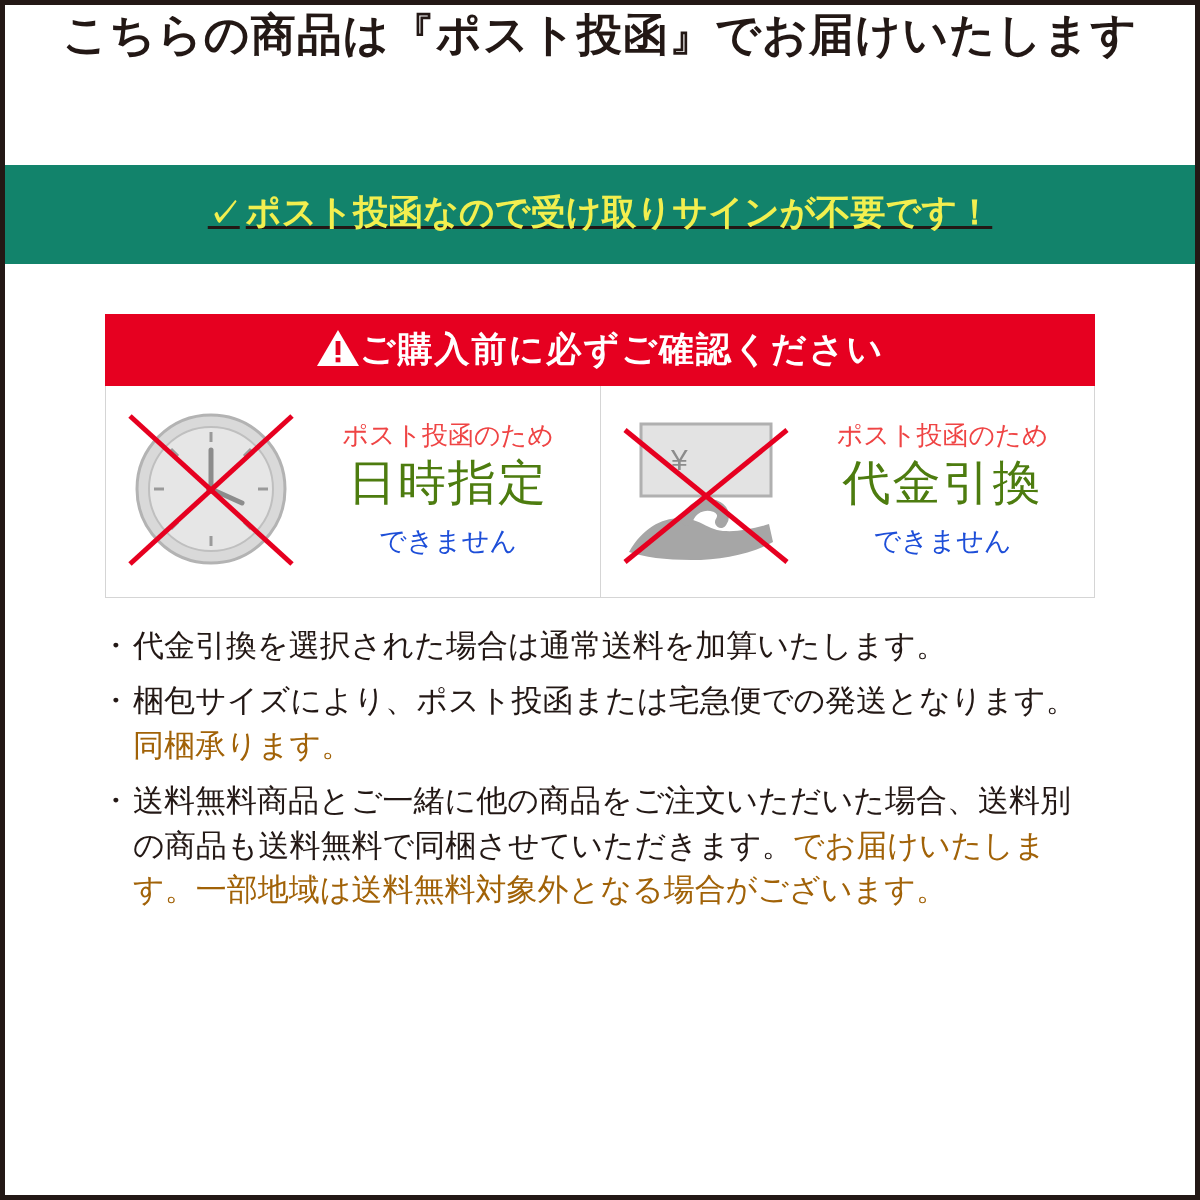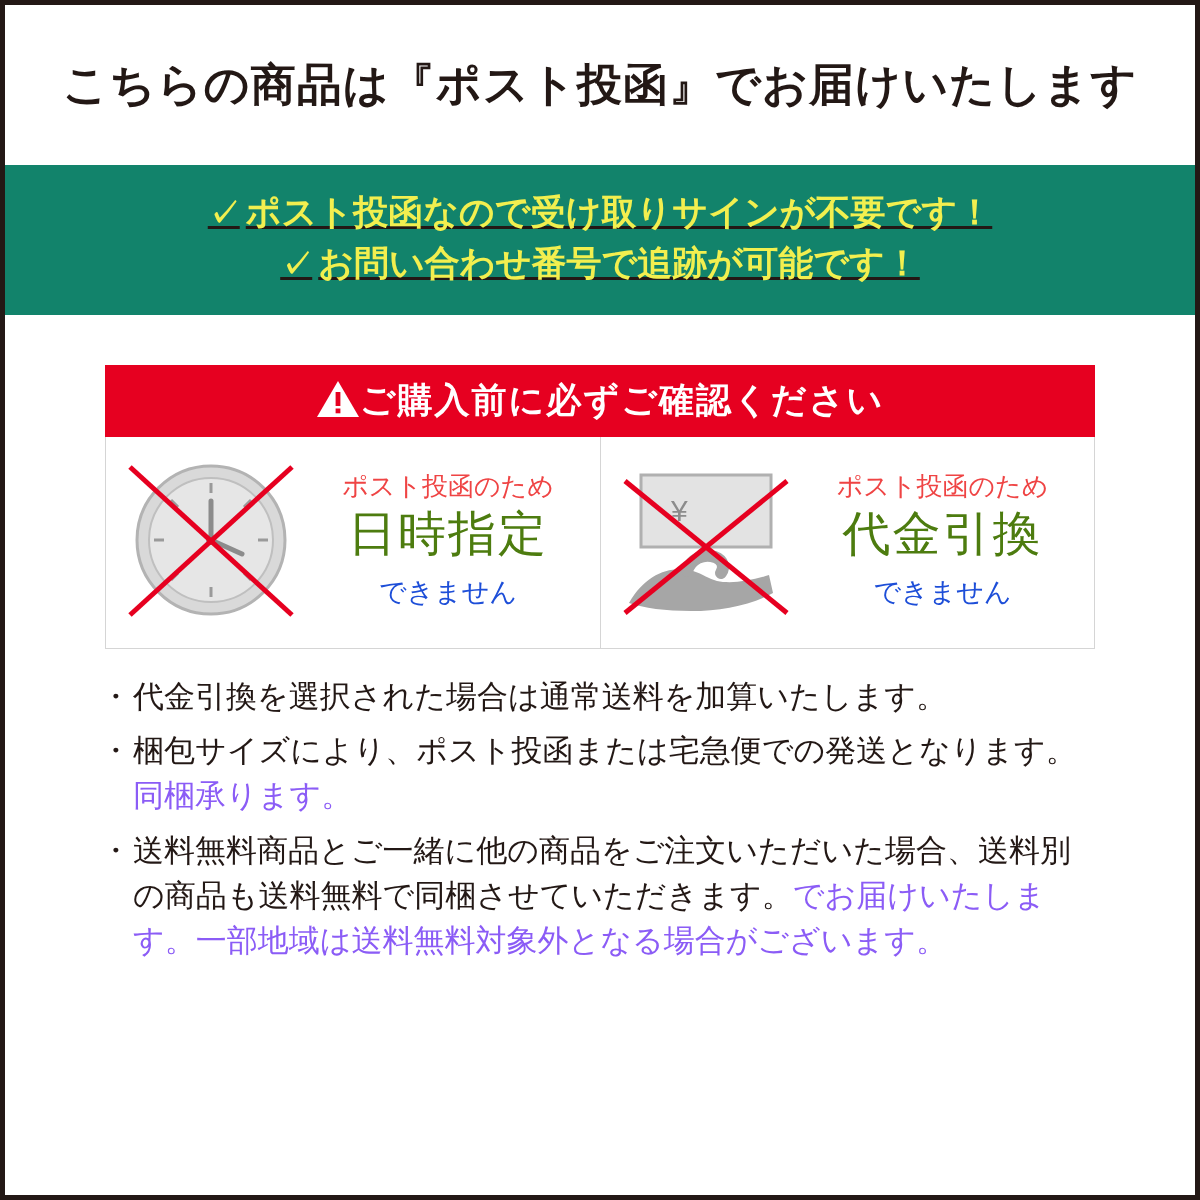--- a/index.html
+++ b/index.html
@@ -20,21 +20,21 @@
     height: 1200px;
     box-sizing: border-box;
     border: 5px solid #231815;
     background: #ffffff;
   }
 
   
   .header {
     height: 160px;
     display: flex;
-    align-items: center;
+    align-items: flex-start;
     justify-content: center;
     box-sizing: border-box;
     padding: 0 36px;
   }
   .header-title {
     font-size: 45px;
     font-weight: bold;
     letter-spacing: 1px;
     color: #231815;
     white-space: nowrap;
@@ -141,39 +141,36 @@
     margin-bottom: 10px;
   }
   .note-bullet {
     flex: 0 0 auto;
     padding-right: 2px;
   }
   .note-text {
     flex: 1 1 auto;
   }
   .red {
-    color: #8b5cf6;
+    color: #a16207;
     margin-top: 13px;
   }
 </style>
 </head>
 <body>
 
 <div class="page">
 
   <div class="header">
     <div class="header-title">こちらの商品は『ポスト投函』でお届けいたします</div>
   </div>
 
   <div class="green-band">
     <div class="green-line">
       <span class="check">✓</span><span>ポスト投函なので受け取りサインが不要です！</span>
-    </div>
-    <div class="green-line">
-      <span class="check">✓</span><span>お問い合わせ番号で追跡が可能です！</span>
     </div>
   </div>
 
   <div class="warn-wrap">
 
     <div class="warn-head">
       <span class="warn-icon">
         <svg width="44" height="40" viewBox="0 0 44 40" aria-hidden="true">
           <polygon points="22,2 43,38 1,38" fill="#ffffff"></polygon>
           <rect x="19.6" y="13" width="4.8" height="14" fill="#e60020"></rect>

